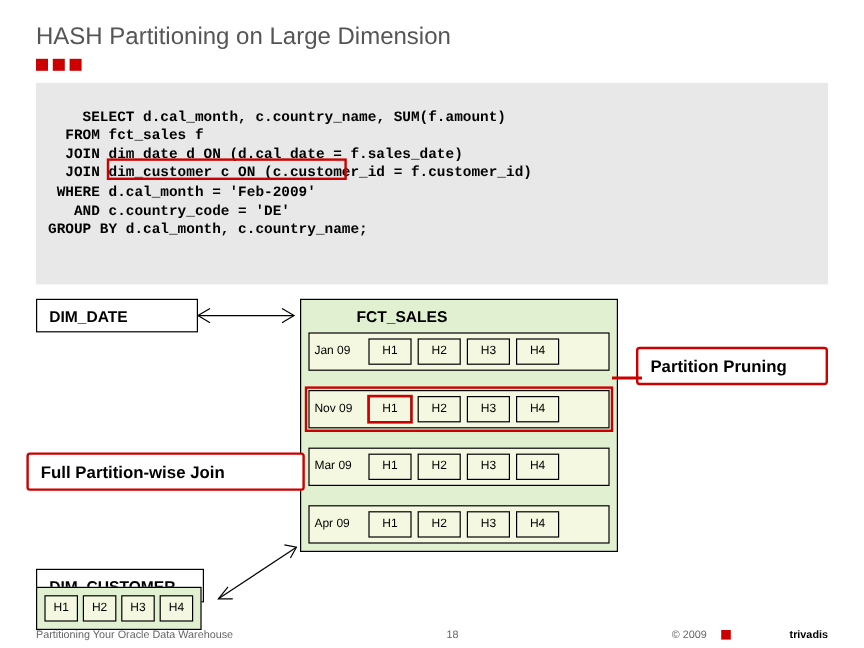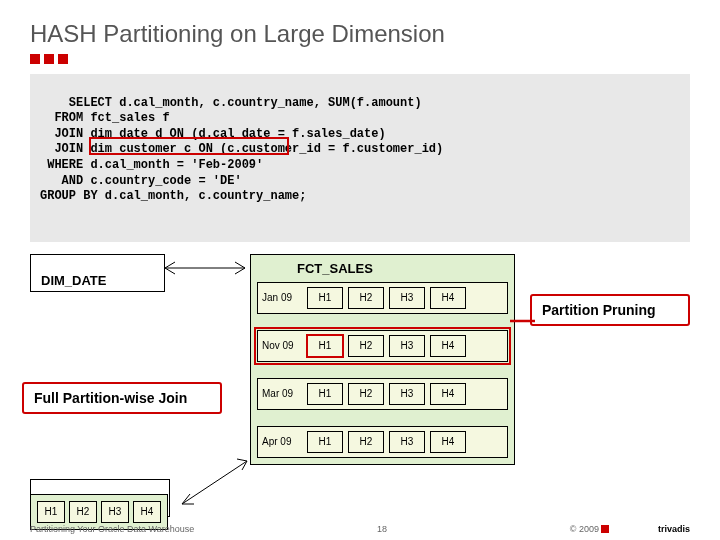--- a/index.html
+++ b/index.html
@@ -1,39 +1,39 @@
 <!DOCTYPE html>
 <html><head>
 <meta charset="utf-8">
 <style>
   * { box-sizing: border-box; margin: 0; padding: 0; }
   body { font-family: Arial, sans-serif; width: 720px; height: 540px; background: #fff; position: relative; }
   .slide { padding: 20px 30px; position: relative; height: 100%; }
-  .title { font-size: 24px; font-weight: normal; color: #555; margin-bottom: 6px; }
+  .title { font-size: 20px; font-weight: normal; color: #555; margin-bottom: 6px; }
   .dots { display: flex; gap: 4px; margin-bottom: 10px; }
   .dot { width: 10px; height: 10px; background: #c00; }
   .sql-box { background: #e8e8e8; font-family: 'Courier New', monospace; font-size: 12px; font-weight: bold; padding: 6px 10px; line-height: 1.3; white-space: pre; position: relative; }
   .sql-highlight { border: 2.5px solid #c00; position: absolute; }
   .sql-hl1 { top: 63px; left: 59px; width: 200px; height: 18px; }
   .diagram { position: relative; width: 100%; height: 280px; margin-top: 12px; }
-  .dim-box { border: 1px solid #000; padding: 18px 10px; font-size: 13px; font-weight: bold; position: absolute; background: #fff; }
+  .dim-box { border: 1px solid #000; padding: 6px 10px; font-size: 13px; font-weight: bold; position: absolute; background: #fff; }
   .dim-date { top: 0; left: 0; width: 135px; height: 28px; }
   .dim-customer { top: 205px; left: 0; width: 140px; height: 28px; margin-top: 20px; }
   .hash-row { position: absolute; top: 240px; left: 0; border: 1px solid #000; padding: 6px; display: flex; gap: 4px; background: #e0f0d0; }
   .hcell { border: 1px solid #000; width: 28px; height: 22px; font-size: 10px; display: flex; align-items: center; justify-content: center; background: #f5f8e0; }
   .fct-box { position: absolute; top: 0; left: 220px; width: 265px; border: 1px solid #000; background: #e0f0d0; padding: 6px; }
   .fct-title { font-size: 13px; font-weight: bold; margin-bottom: 6px; padding-left: 40px; }
   .fct-row { display: flex; align-items: center; gap: 5px; margin-bottom: 16px; border: 1px solid #000; padding: 4px; background: #f5f8e0; }
   .fct-row-hl { outline: 2.5px solid #c00; outline-offset: 1px; }
   .fct-label { font-size: 10px; width: 40px; }
   .fcell { border: 1px solid #000; width: 36px; height: 22px; font-size: 10px; display: flex; align-items: center; justify-content: center; background: #f5f8e0; }
   .fcell-hl { outline: 2.5px solid #c00; outline-offset: -1px; }
   .callout { position: absolute; border: 2.5px solid #c00; border-radius: 3px; padding: 6px 10px; font-weight: bold; font-size: 14px; background: #fff; }
   .callout-pruning { top: 40px; left: 500px; width: 160px; }
-  .callout-join { top: 128px; left: -8px; width: 200px; }
+  .callout-join { top: 128px; left: -8px; width: 232px; }
   .arrow { position: absolute; }
   .arrow svg { overflow: visible; }
   .footer { position: absolute; bottom: 6px; left: 30px; right: 30px; display: flex; justify-content: space-between; align-items: center; font-size: 9px; color: #666; }
   .logo { display: flex; align-items: center; gap: 2px; }
   .logo-sq { width: 8px; height: 8px; background: #c00; }
 </style>
 </head>
 <body>
 
 <div class="slide">
@@ -120,21 +120,21 @@
           <line x1="0" y1="48" x2="65" y2="5" stroke="#000" stroke-width="1"></line>
           <polyline points="55,3 65,5 60,14" fill="none" stroke="#000"></polyline>
           <polyline points="8,38 0,48 12,48" fill="none" stroke="#000"></polyline>
         </svg>
     </div>
   </div>
 
   <div class="footer">
     <span>Partitioning Your Oracle Data Warehouse</span>
     <span>18</span>
-    <span style="display:flex;align-items:center;gap:2px;">
+    <span style="display:flex;align-items:center;gap:12px;">
       <span>© 2009</span>
       <span class="logo">
         <span class="logo-sq"></span>
         <span style="font-weight:bold;color:#000;margin-left:47px;">trivadis</span>
       </span>
     </span>
   </div>
 </div>
 
 </body></html>

